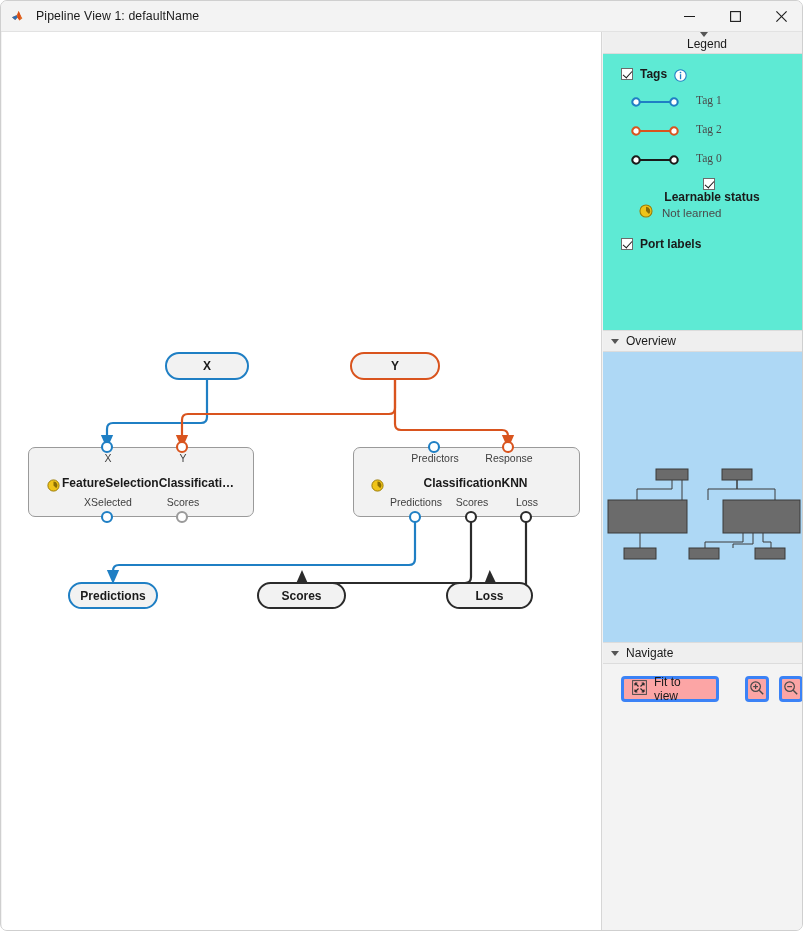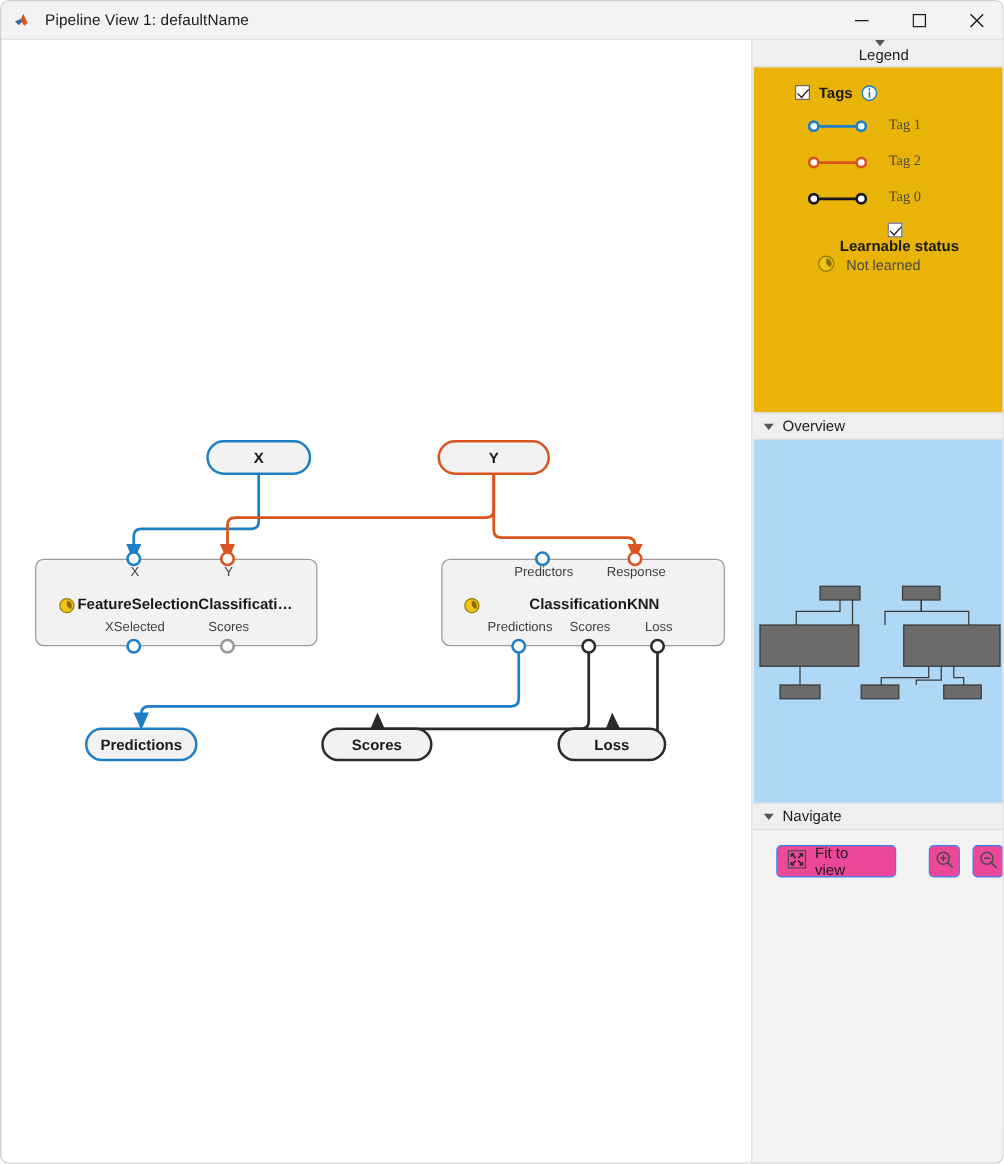--- a/index.html
+++ b/index.html
@@ -102,21 +102,21 @@
     border-top: 1px solid #dcdcdc;
     padding-left: 8px;
     font-size: 12px; color: #1a1a1a;
   }
   .tri {
     width: 0; height: 0; margin-right: 7px;
     border-left: 4.5px solid transparent;
     border-right: 4.5px solid transparent;
     border-top: 5px solid #555;
   }
-  .legend-body { background: #eab308; padding: 9px 0 0 15px; height: 276px; }
+  .legend-body { background: #5eead4; padding: 9px 0 0 0; height: 276px; }
   .lg-row { display: flex; align-items: center; height: 22px; padding-left: 18px; }
   .cbox {
     width: 12px; height: 12px; flex: none;
     border: 1px solid #6b6b6b; background: #fff;
     margin-right: 7px; position: relative;
   }
   .cbox::after {
     content: ""; position: absolute;
     left: 3px; top: 0px; width: 4px; height: 8px;
     border: solid #1a1a1a; border-width: 0 1.6px 1.6px 0;
@@ -131,21 +131,21 @@
   .notlearned-label { font-size: 11.5px; color: #4a4a4a; margin-left: 9px; }
 
   #overview-body {
     background: #aed8f5;
     height: 290px;
     position: relative;
   }
   #navigate-body { background: #f3f3f3; padding: 12px 0 0 0; height: 240px; }
   .nav-row { display: flex; align-items: center; padding-left: 18px; gap: 10px; }
   .btn {
-    background: #ec4899; border: 1px solid #3b82f6; border-radius: 4px;
+    background: #fca5a5; border: 3px solid #3b82f6; border-radius: 4px;
     display: flex; align-items: center; justify-content: center;
     color: #1a1a1a; font-size: 12px;
   }
   #fit-btn { height: 26px; padding: 0 11px 0 8px; gap: 7px; }
   .zoom-btn { width: 25px; height: 26px; }
 </style>
 </head>
 <body>
 
 <div id="app">
@@ -330,20 +330,24 @@
       <div class="notlearned-row">
         <span>
           <svg width="14" height="14" viewBox="0 0 13 13">
             <circle cx="6.5" cy="6.5" r="5.6" fill="#f0c419" stroke="#9c7c05" stroke-width="1"></circle>
             <path d="M6.5,6.5 L6.5,2.6 A3.9,3.9 0 0 1 9.3,9.3 Z" fill="#8a6d05"></path>
           </svg>
         </span>
         <span class="notlearned-label">Not learned</span>
       </div>
 
+      <div class="lg-row" style="margin-top:7px;">
+        <span class="cbox"></span>
+        <span class="lg-strong">Port labels</span>
+      </div>
     </div>
 
     <div class="section-header">
       <span class="tri"></span>
       <span>Overview</span>
     </div>
     <div id="overview-body">
       <svg width="200" height="290" viewBox="0 0 200 290">
         <g stroke="#3a3a3a" stroke-width="1" fill="none">
           <path d="M69,128 L69,137 L34,137 L34,148"></path>

